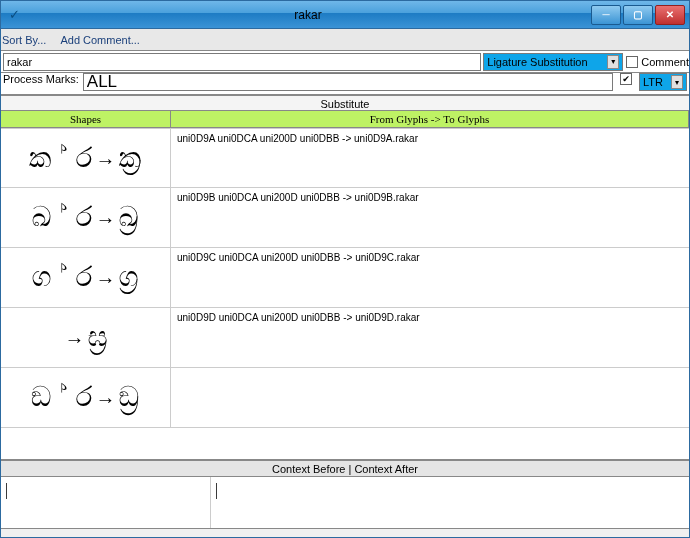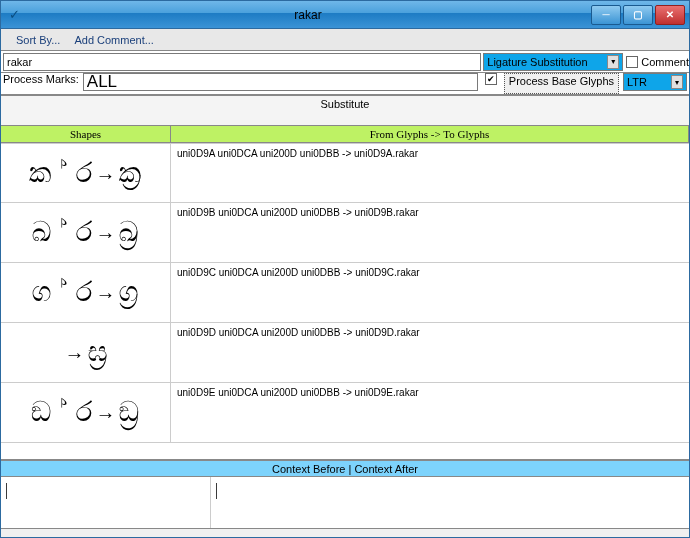--- a/index.html
+++ b/index.html
@@ -48,21 +48,21 @@
   color: #fff; font-weight: bold; font-size: 10px;
   border-radius: 2px;
 }
 .win-btn.close { background: linear-gradient(to bottom, #e97070, #c03030); border-color: #902020; }
 .menubar {
   height: 22px;
   background: #e8e8e8;
   border-bottom: 1px solid #888;
   display: flex;
   align-items: center;
-  padding: 0 15px;
+  padding: 0 1px;
   gap: 14px;
   color: #1a3f7a;
 }
 .menubar span { cursor: default; }
 .toolbar-row1 {
   height: 22px;
   display: flex;
   align-items: center;
   border-bottom: 1px solid #888;
 }
@@ -109,23 +109,23 @@
   padding: 0 3px;
   font-size: 17px;
   background: #fff;
 }
 .dotted-btn {
   border: 1px dotted #555;
   padding: 1px 4px;
   font-size: 11px;
   background: #f0f0f0;
 }
-.dd2 { width: 64px; }
+.dd2 { width: 48px; }
 .section-header {
-  height: 31px;
+  height: 16px;
   background: #f4f4f4;
   border: 1px solid #888;
   border-left: none; border-right: none;
   text-align: center;
   font-size: 11px;
   line-height: 16px;
 }
 .col-headers {
   height: 17px;
   display: flex;
@@ -168,21 +168,21 @@
   text-align: right;
 }
 .cell-shape .arrow-g { font-size: 20px; margin: 0 2px; }
 .cell-glyph {
   flex: 1;
   padding: 4px 6px;
   font-size: 10px;
 }
 .context-hdr {
   height: 17px;
-  background: #7dd3fc;
+  background: #e5e5e5;
   border-top: 1px solid #888;
   border-bottom: 1px solid #888;
   text-align: center;
   line-height: 16px;
   font-size: 11px;
 }
 .context-body {
   height: 52px;
   display: flex;
   border-bottom: 1px solid #888;
@@ -224,21 +224,20 @@
       <span class="dd-arrow">▾</span>
     </div>
     <span class="cb"></span>
     <span class="lbl">Comment</span>
   </div>
 
   <div class="toolbar-row2">
     <span class="lbl">Process Marks:</span>
     <input class="marks-input" value="ALL" style="">
     <span class="cb">✔</span>
-    <span class="dotted-btn">Process Base Glyphs</span>
     <div class="dropdown dd2">
       <span>LTR</span>
       <span class="dd-arrow">▾</span>
     </div>
   </div>
 
   <div class="section-header">Substitute</div>
 
   <div class="col-headers">
     <div class="col-h col-shapes">Shapes</div>
@@ -276,21 +275,20 @@
         <span>ඝ්‍ර</span>
       </div>
       <div class="cell-glyph">uni0D9D uni0DCA uni200D uni0DBB -&gt; uni0D9D.rakar</div>
     </div>
     <div class="row">
       <div class="cell-shape">
         <span>ඞ ්  ර</span>
         <span class="arrow-g">→</span>
         <span>ඞ්‍ර</span>
       </div>
-      <div class="cell-glyph">uni0D9E uni0DCA uni200D uni0DBB -&gt; uni0D9E.rakar</div>
     </div>
   </div>
 
   <div class="context-hdr">Context Before | Context After</div>
   <div class="context-body">
     <div class="ctx-cell">|</div>
     <div class="ctx-cell">|</div>
   </div>
   <div class="footer-space"></div>
 

